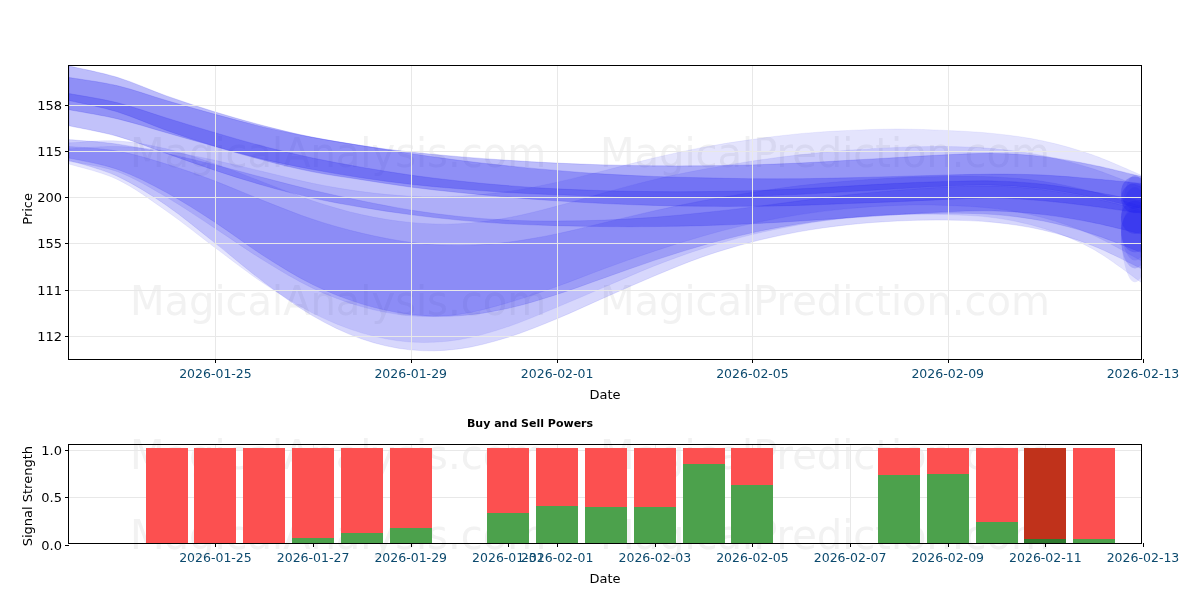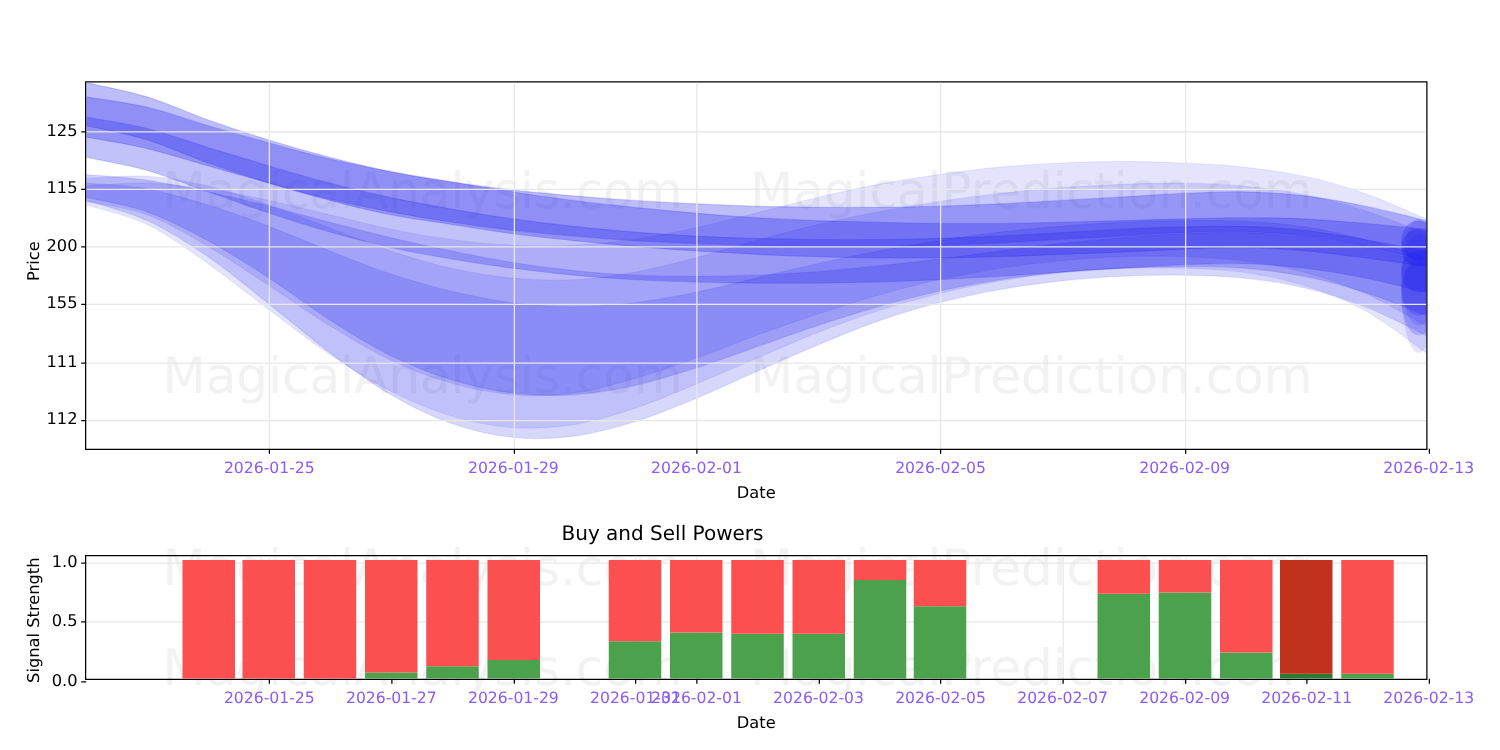--- a/index.html
+++ b/index.html
@@ -10,40 +10,40 @@
   }
   #root{position:absolute;inset:0;}
 
   
   .title-block{
     position:absolute;left:0;top:10px;width:1200px;text-align:center;
     font-size:15.5px;line-height:21px;color:#000;
   }
   .subtitle-block{
     position:absolute;left:0;top:417px;width:1060px;text-align:center;
-    font-size:16px;color:#000;
+    font-size:11px;color:#000;font-weight:bold;
   }
 
   
   .axes{position:absolute;border:1.1px solid #000;background:transparent;box-sizing:border-box;}
   #price-axes{left:68px;top:65px;width:1074px;height:295px;}
   #power-axes{left:68px;top:444px;width:1074px;height:100px;}
 
   .plotclip{position:absolute;inset:0;overflow:hidden;}
 
   
   .gridh{position:absolute;left:0;width:100%;height:1px;background:#e8e8e8;}
   .gridv{position:absolute;top:0;height:100%;width:1px;background:#e8e8e8;}
 
   
   .ytick{position:absolute;right:100%;width:4px;height:1px;background:#000;}
   .ylabel{position:absolute;right:calc(100% + 7px);font-size:13px;color:#000;
           white-space:nowrap;transform:translateY(-50%);}
   .xtick{position:absolute;top:100%;width:1px;height:4px;background:#000;}
-  .xlabel{position:absolute;top:calc(100% + 7px);font-size:12.5px;color:#8b5cf6;
+  .xlabel{position:absolute;top:calc(100% + 7px);font-size:12.5px;color:#0c4a6e;
           white-space:nowrap;transform:translateX(-50%);}
   .axis-name{position:absolute;font-size:13px;color:#000;white-space:nowrap;}
   .axis-name.x{left:50%;transform:translateX(-50%);top:calc(100% + 28px);}
   .axis-name.y{writing-mode:vertical-rl;transform:rotate(180deg);
                right:calc(100% + 34px);top:50%;margin-top:-20px;}
   #power-axes .axis-name.y{right:calc(100% + 34px);top:50%;margin-top:-48px;}
 
   
   .wm{position:absolute;font-size:40px;color:#f2f2f2;white-space:nowrap;
       pointer-events:none;font-family:"DejaVu Sans","Liberation Sans",sans-serif;}
@@ -108,21 +108,21 @@
         <div class="ylabel" style="top: 269.648px;">112</div>
         <div class="ytick" style="top: 223.555px;"></div>
         <div class="ylabel" style="top: 223.555px;">111</div>
         <div class="ytick" style="top: 177.461px;"></div>
         <div class="ylabel" style="top: 177.461px; text-align: right;">155</div>
         <div class="ytick" style="top: 131.367px;"></div>
         <div class="ylabel" style="top: 131.367px;">200</div>
         <div class="ytick" style="top: 85.2734px;"></div>
         <div class="ylabel" style="top: 85.2734px;">115</div>
         <div class="ytick" style="top: 39.1797px;"></div>
-        <div class="ylabel" style="top: 39.1797px;">125</div>
+        <div class="ylabel" style="top: 39.1797px;">158</div>
       </div>
     <div id="price-xaxis">
         <div class="xtick" style="left: 146.455px;"></div>
         <div class="xlabel" style="left: 146.455px;">2026-01-25</div>
         <div class="xtick" style="left: 341.727px;"></div>
         <div class="xlabel" style="left: 341.727px;">2026-01-29</div>
         <div class="xtick" style="left: 488.182px;"></div>
         <div class="xlabel" style="left: 488.182px;">2026-02-01</div>
         <div class="xtick" style="left: 683.455px;"></div>
         <div class="xlabel" style="left: 683.455px;">2026-02-05</div>

